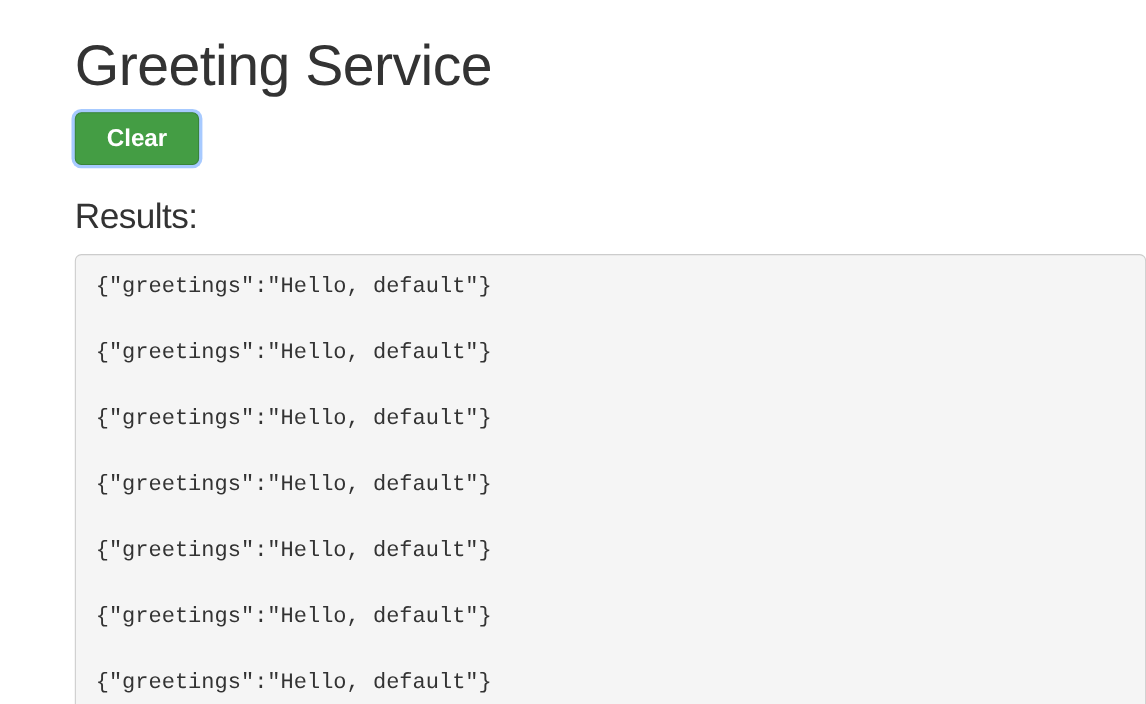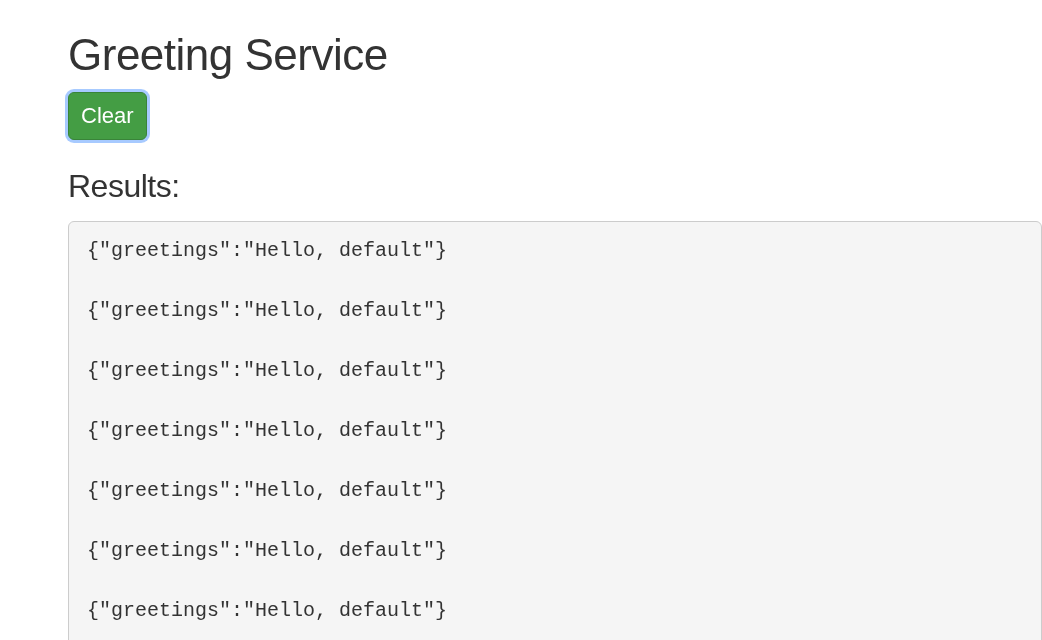--- a/index.html
+++ b/index.html
@@ -9,33 +9,33 @@
     }
     body {
       font-family: "Helvetica Neue", Helvetica, Arial, sans-serif;
       background: #ffffff;
       color: #333333;
       padding: 30px 0 0 68px;
       width: 1042px;
       overflow: hidden;
     }
     .page-title {
-      font-size: 44px;
+      font-size: 52px;
       font-weight: 500;
       color: #333333;
       margin-bottom: 12px;
       letter-spacing: -0.5px;
     }
     .clear-button {
       display: inline-block;
       background-color: #449d44;
       color: #ffffff;
       font-size: 22px;
-      font-weight: 400;
-      padding: 10px 12px;
+      font-weight: 700;
+      padding: 10px 28px;
       border: 1px solid #398439;
       border-radius: 6px;
       cursor: pointer;
       outline: none;
       box-shadow: 0 0 0 3px rgba(130, 180, 255, 0.7);
       margin-bottom: 28px;
     }
     .results-heading {
       font-size: 32px;
       font-weight: 500;

